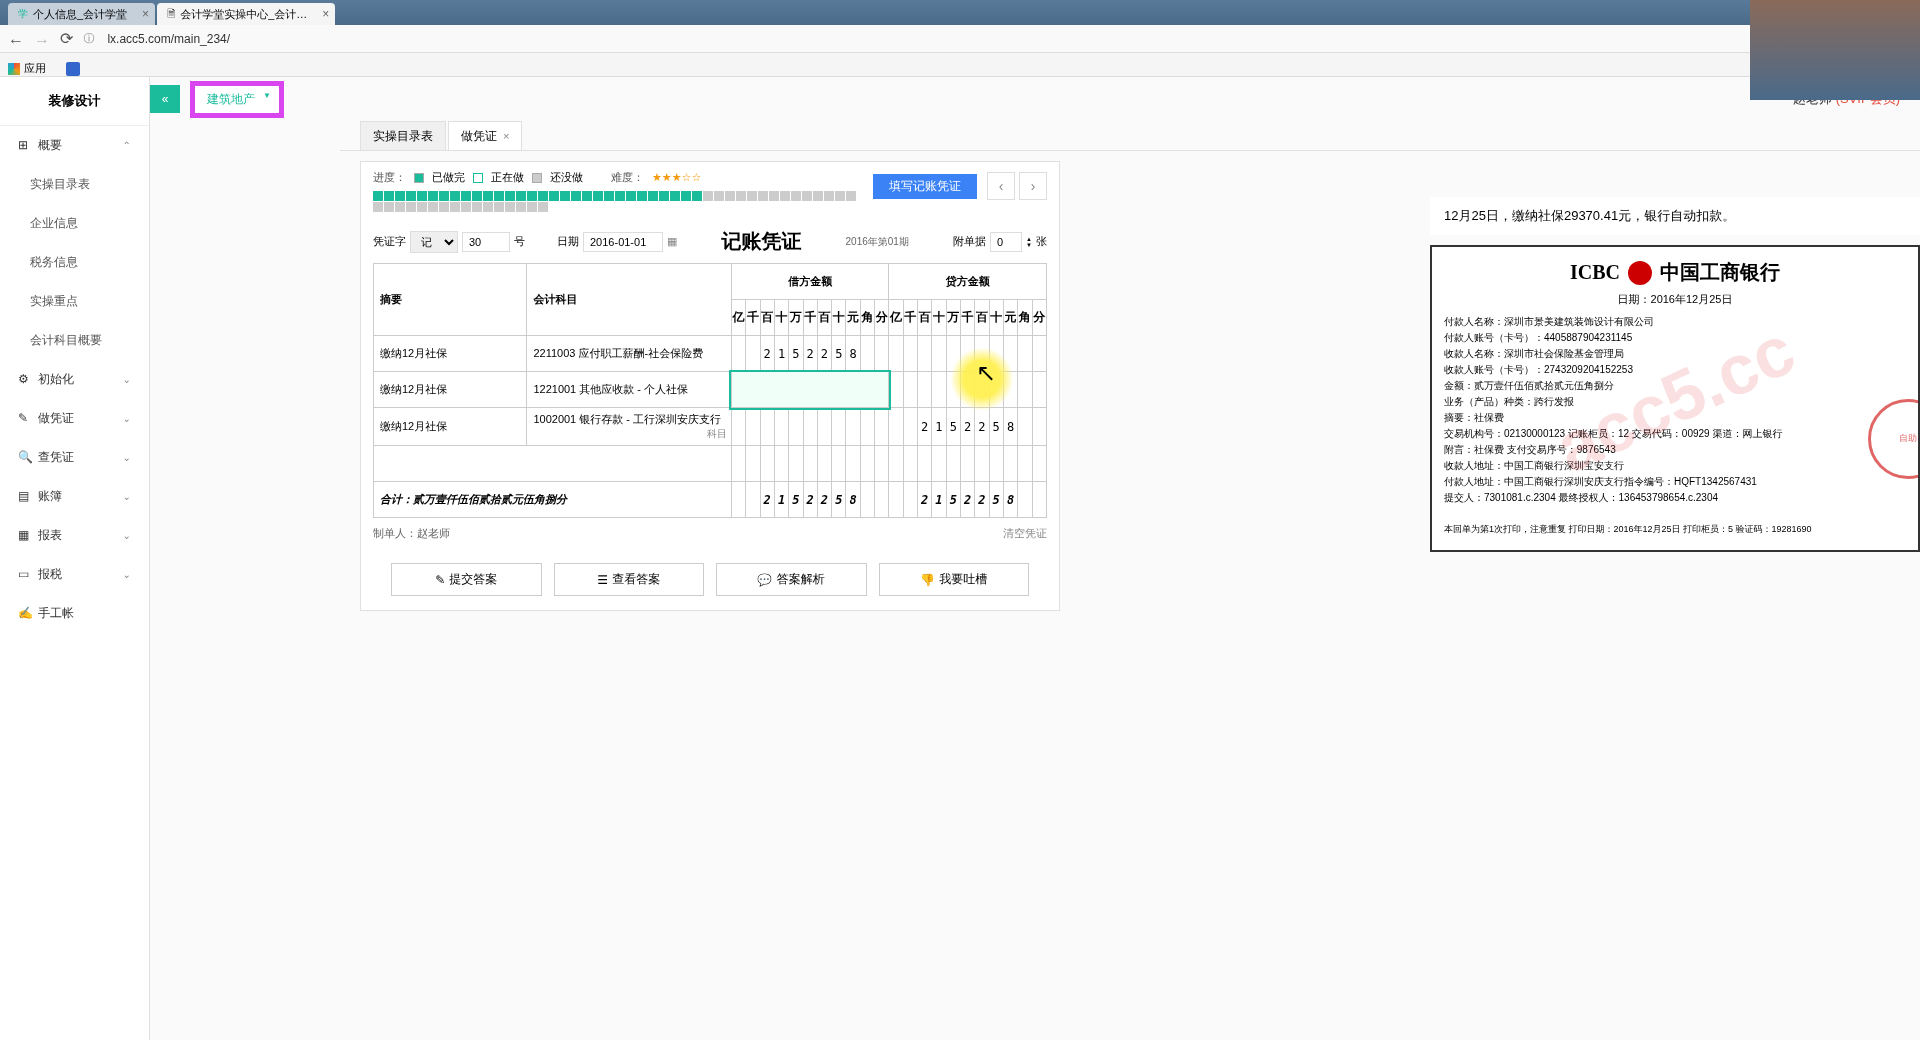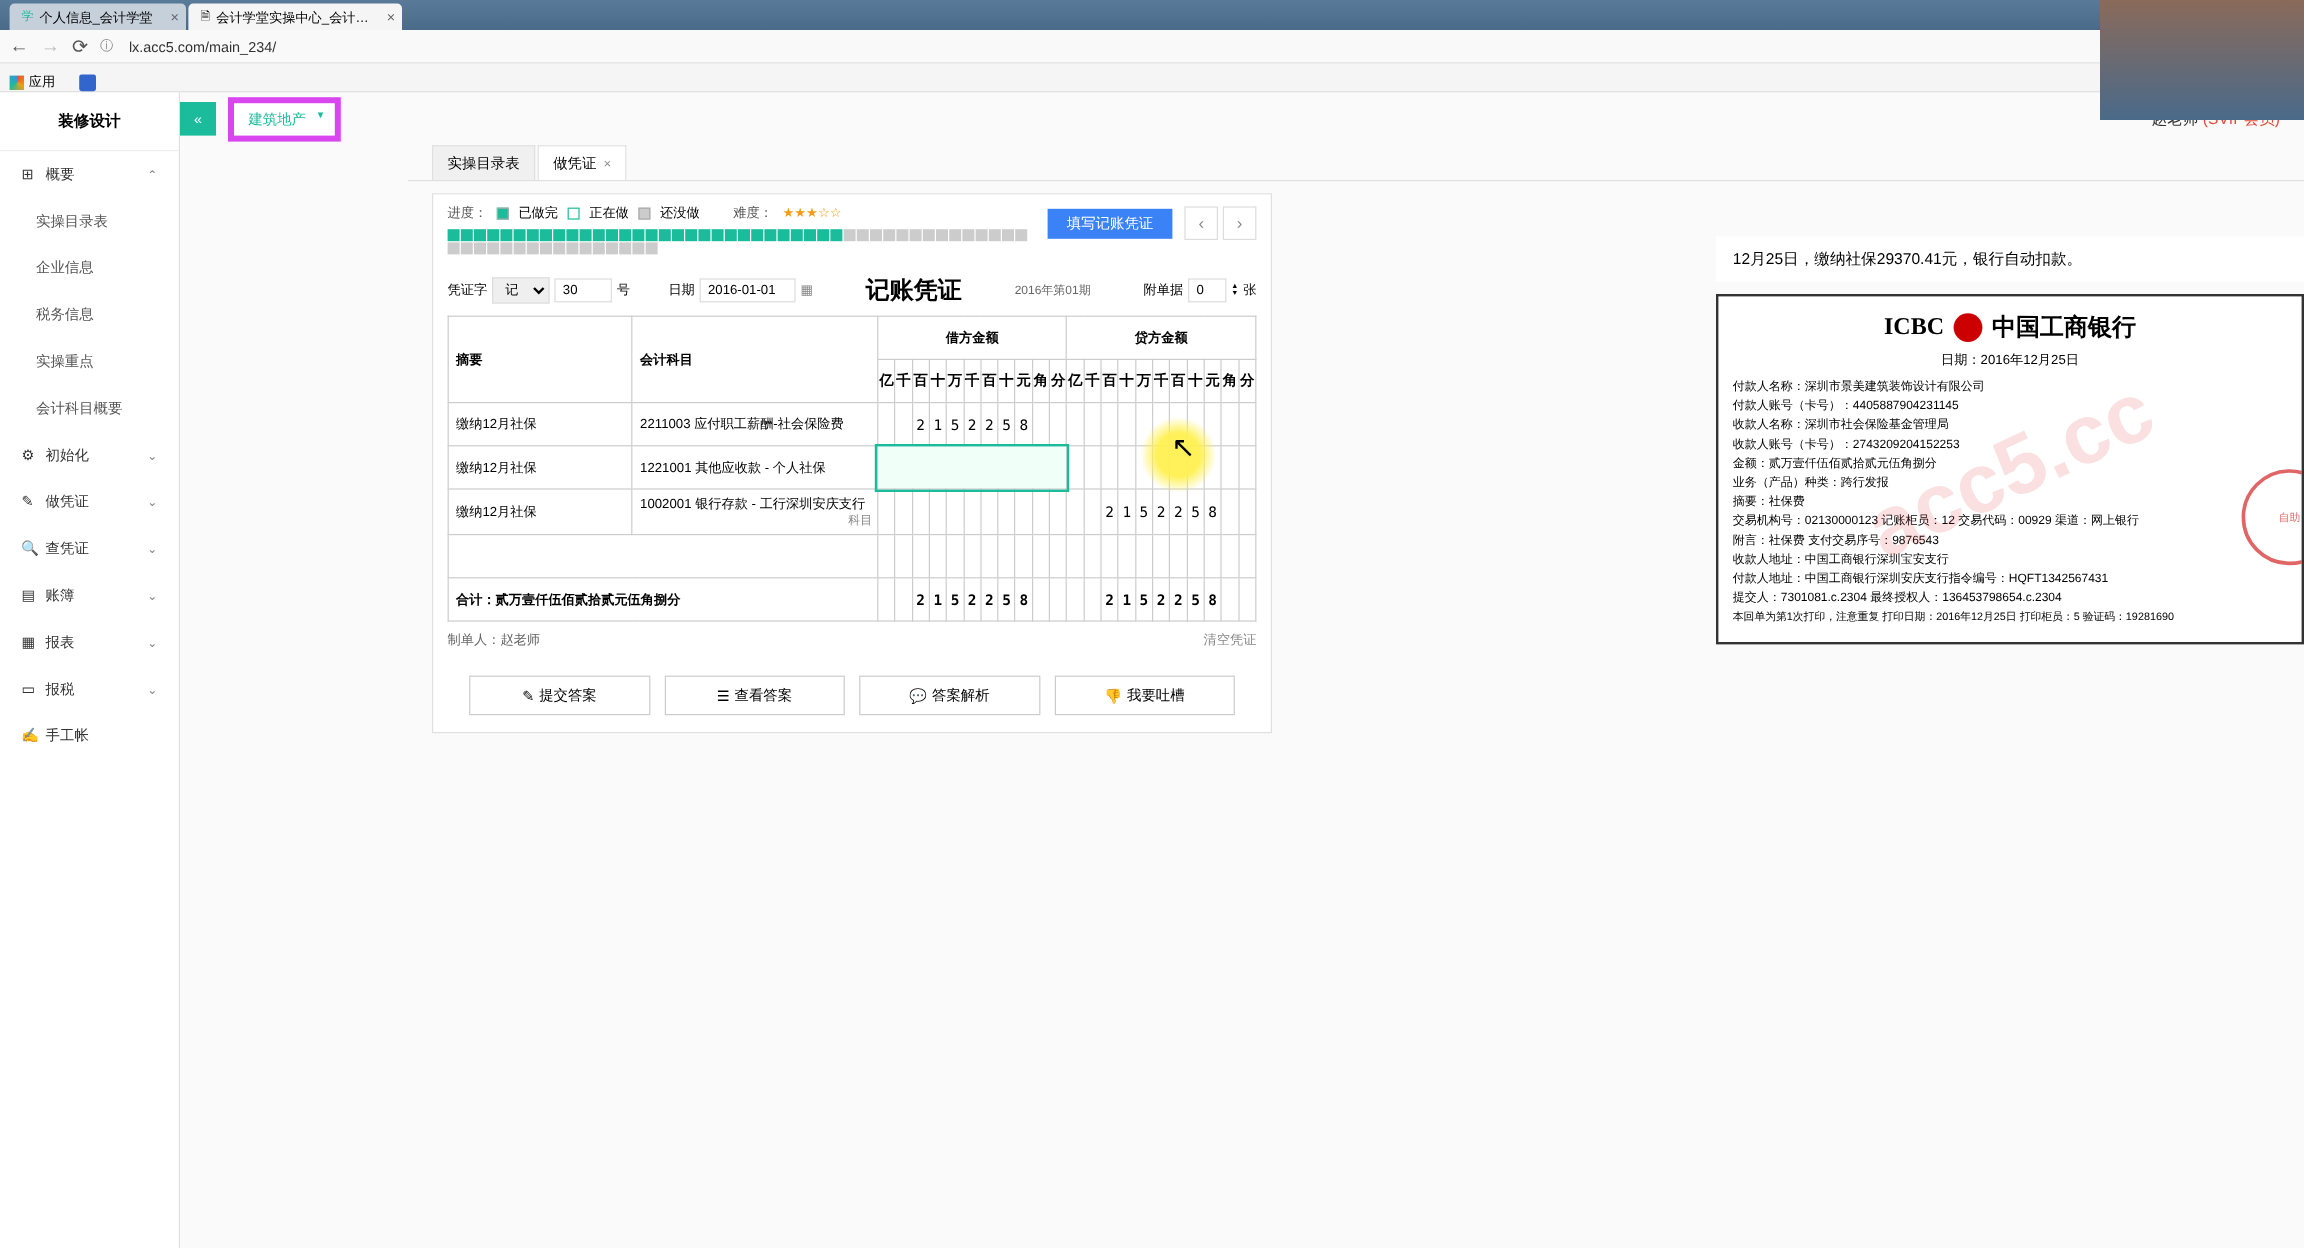--- a/index.html
+++ b/index.html
@@ -64,21 +64,21 @@
 .voucher-period { font-size: 10px; color: #666; }
 
 .voucher-table { border: 1px solid #ccc; margin: 0 12px; font-size: 11px; border-collapse: collapse; width: calc(100% - 24px); }
 .voucher-table th, .voucher-table td { border: 1px solid #ccc; padding: 4px; text-align: center; }
 .voucher-table .summary-col { width: 150px; text-align: left; padding-left: 6px; }
 .voucher-table .subject-col { width: 200px; text-align: left; padding-left: 6px; }
 .voucher-table .digit-col { width: 14px; font-size: 12px; padding: 2px 0; font-family: monospace; }
 .voucher-table tr { height: 36px; }
 .active-cell { outline: 2px solid #1abc9c; background: #f0fff8; }
 
-.total-row td { font-weight: bold; }
+.total-row td { font-weight: bold; font-style: italic; }
 .voucher-footer { display: flex; justify-content: space-between; padding: 8px 12px; font-size: 11px; color: #666; }
 .clear-link { color: #888; }
 
 .action-buttons { display: flex; justify-content: space-around; padding: 14px 30px; gap: 12px; }
 .action-btn { flex: 1; padding: 7px; border: 1px solid #ccc; background: #fff; font-size: 12px; display: flex; align-items: center; justify-content: center; gap: 4px; }
 
 
 .doc-panel { position: absolute; right: 0; top: 120px; width: 490px; }
 .doc-title { background: #1abc9c; color: #fff; padding: 8px 14px; font-size: 14px; font-weight: bold; }
 .doc-desc { background: #fff; padding: 10px 14px; font-size: 13px; }
@@ -491,21 +491,21 @@
             <div class="bank-field">收款人账号（卡号）：2743209204152253</div>
             <div class="bank-field">金额：贰万壹仟伍佰贰拾贰元伍角捌分</div>
             <div class="bank-field">业务（产品）种类：跨行发报</div>
             <div class="bank-field">摘要：社保费</div>
             <div class="bank-field">交易机构号：02130000123    记账柜员：12    交易代码：00929    渠道：网上银行</div>
             <div class="bank-field">附言：社保费    支付交易序号：9876543</div>
             <div class="bank-field">收款人地址：中国工商银行深圳宝安支行</div>
             <div class="bank-field">付款人地址：中国工商银行深圳安庆支行指令编号：HQFT1342567431</div>
             <div class="bank-field">提交人：7301081.c.2304 最终授权人：136453798654.c.2304</div>
           </div>
-        <div class="bank-field" style="margin-top:3px;font-size:9px">本回单为第1次打印，注意重复  打印日期：2016年12月25日  打印柜员：5  验证码：19281690</div>
+        <div class="bank-field" style="margin-top:18px;font-size:9px">本回单为第1次打印，注意重复  打印日期：2016年12月25日  打印柜员：5  验证码：19281690</div>
         <div class="stamp">自助</div>
       </div>
     </div>
 
     <div class="highlight-cursor" style="left:800px; top:270px"></div>
     <div class="cursor-arrow" style="left:826px; top:282px">↖</div>
   </div>
 </div>
 
 </body></html>

